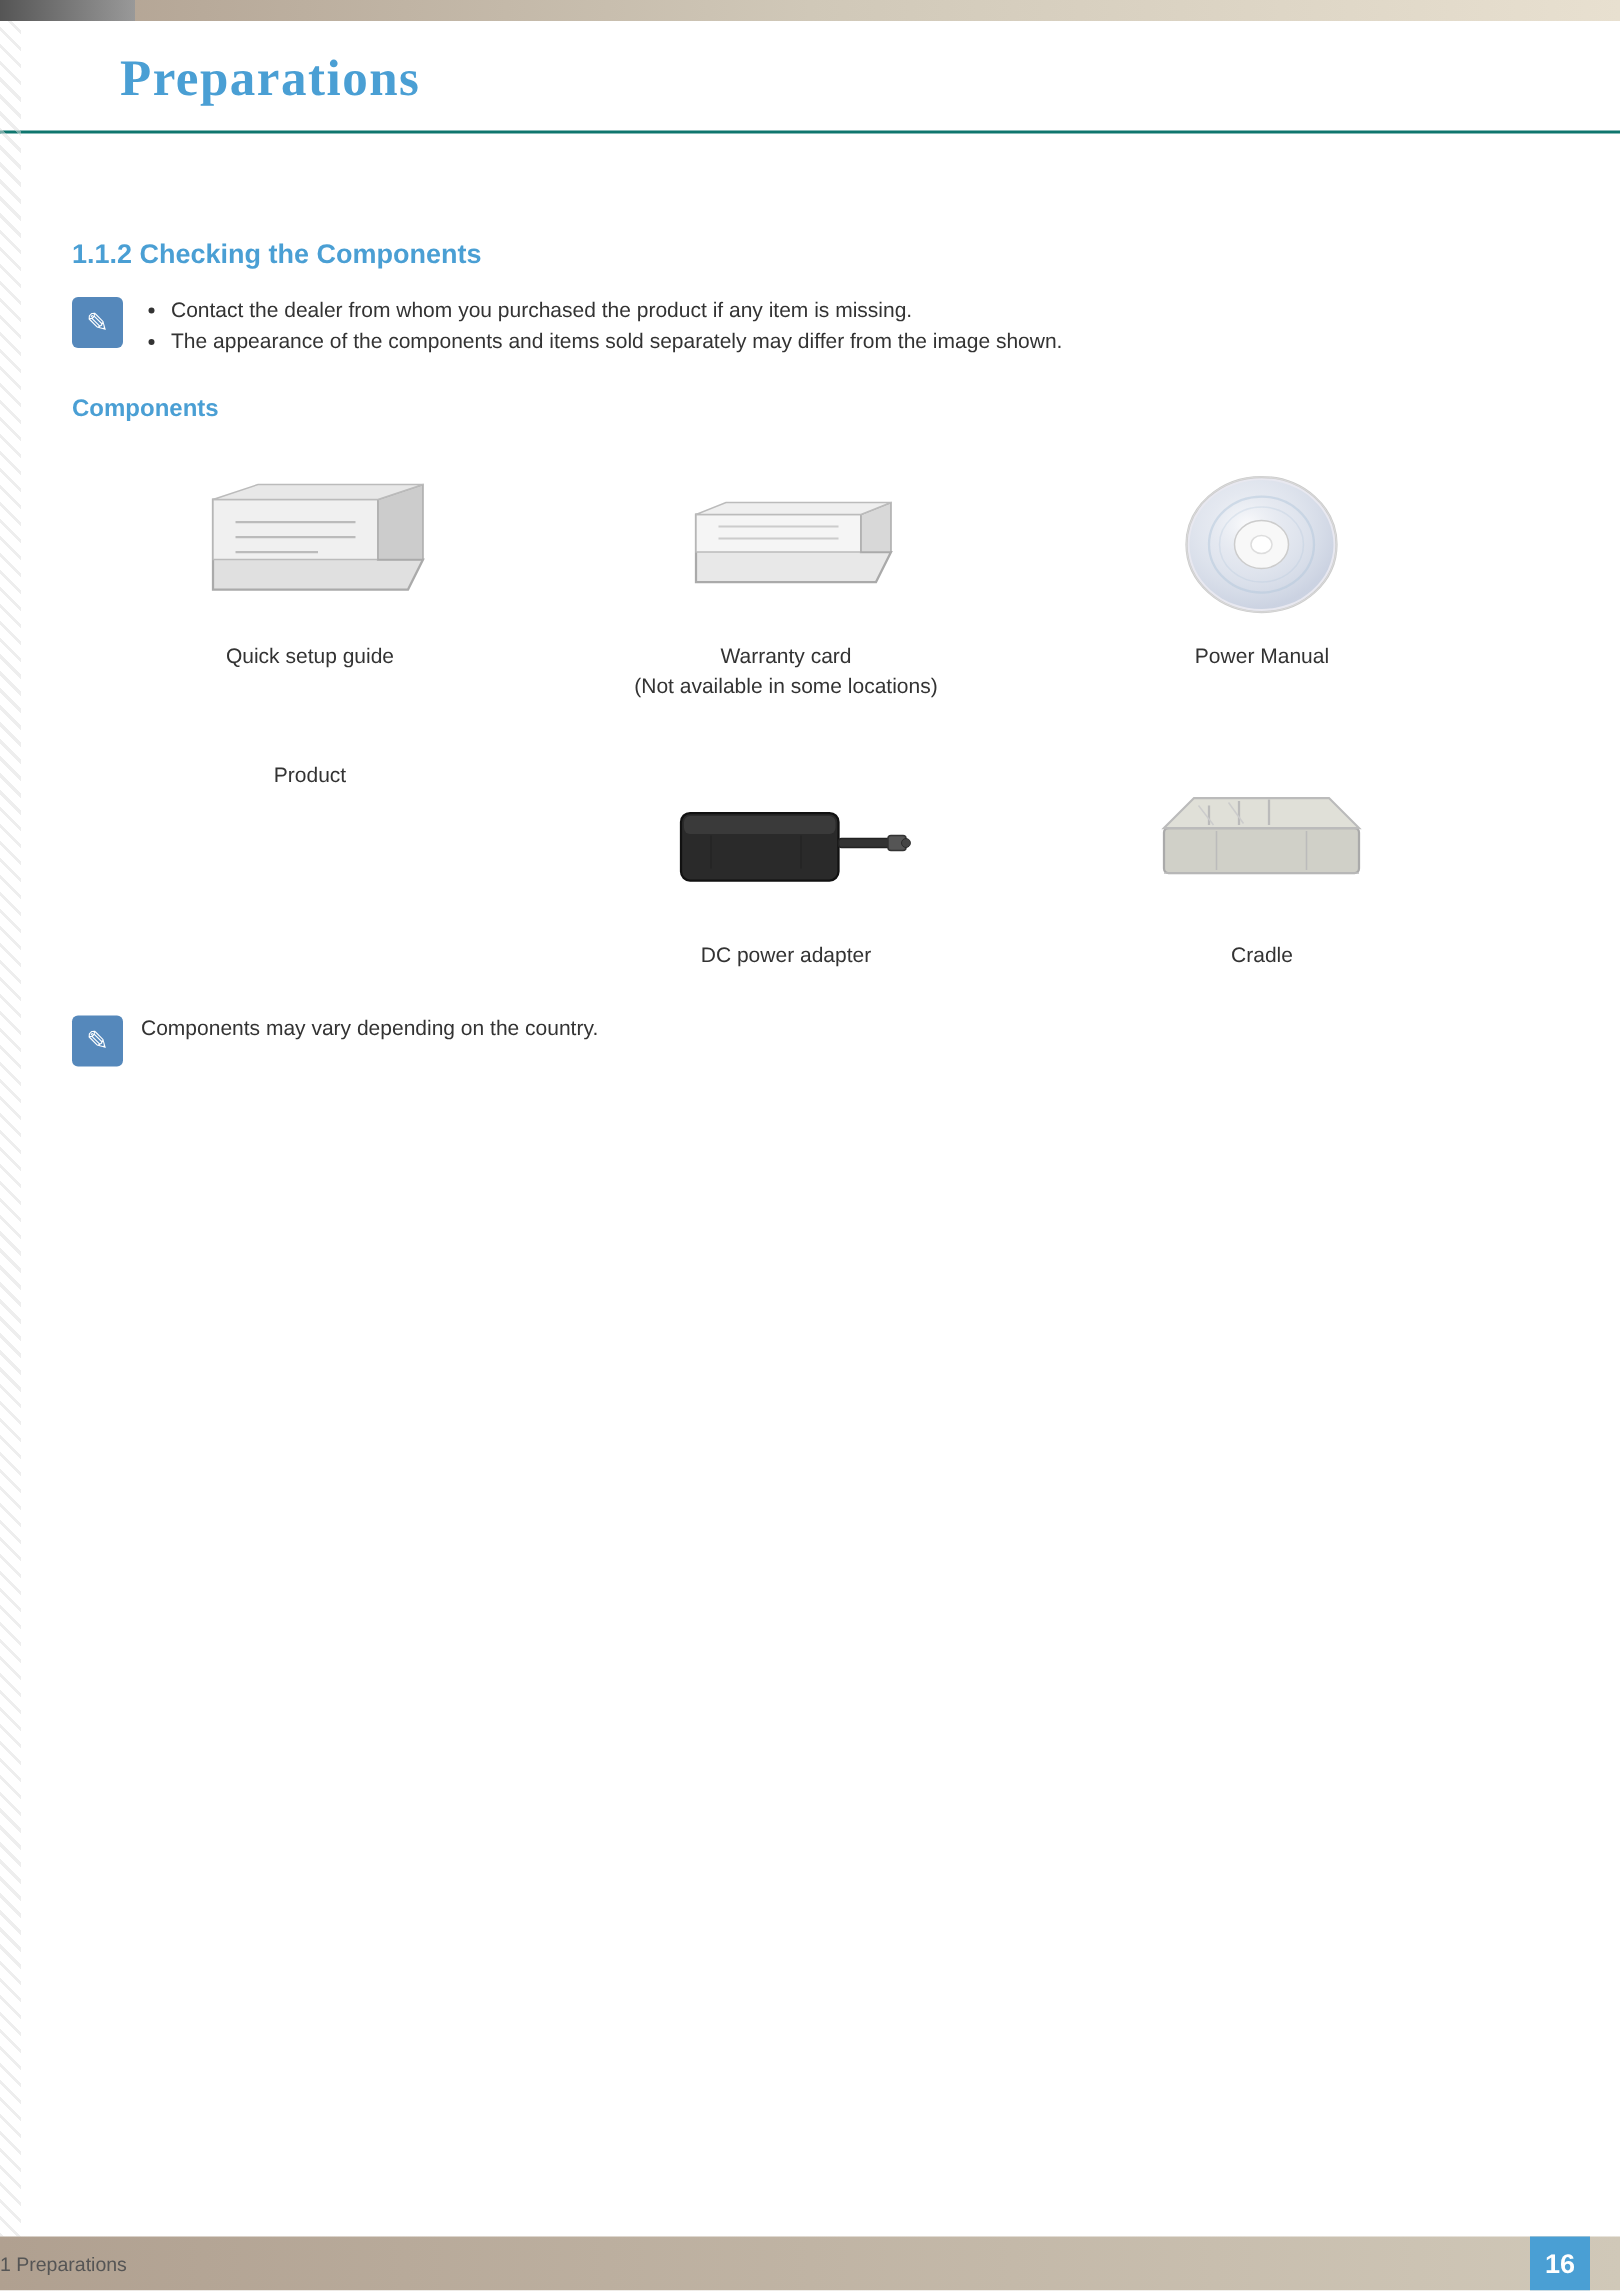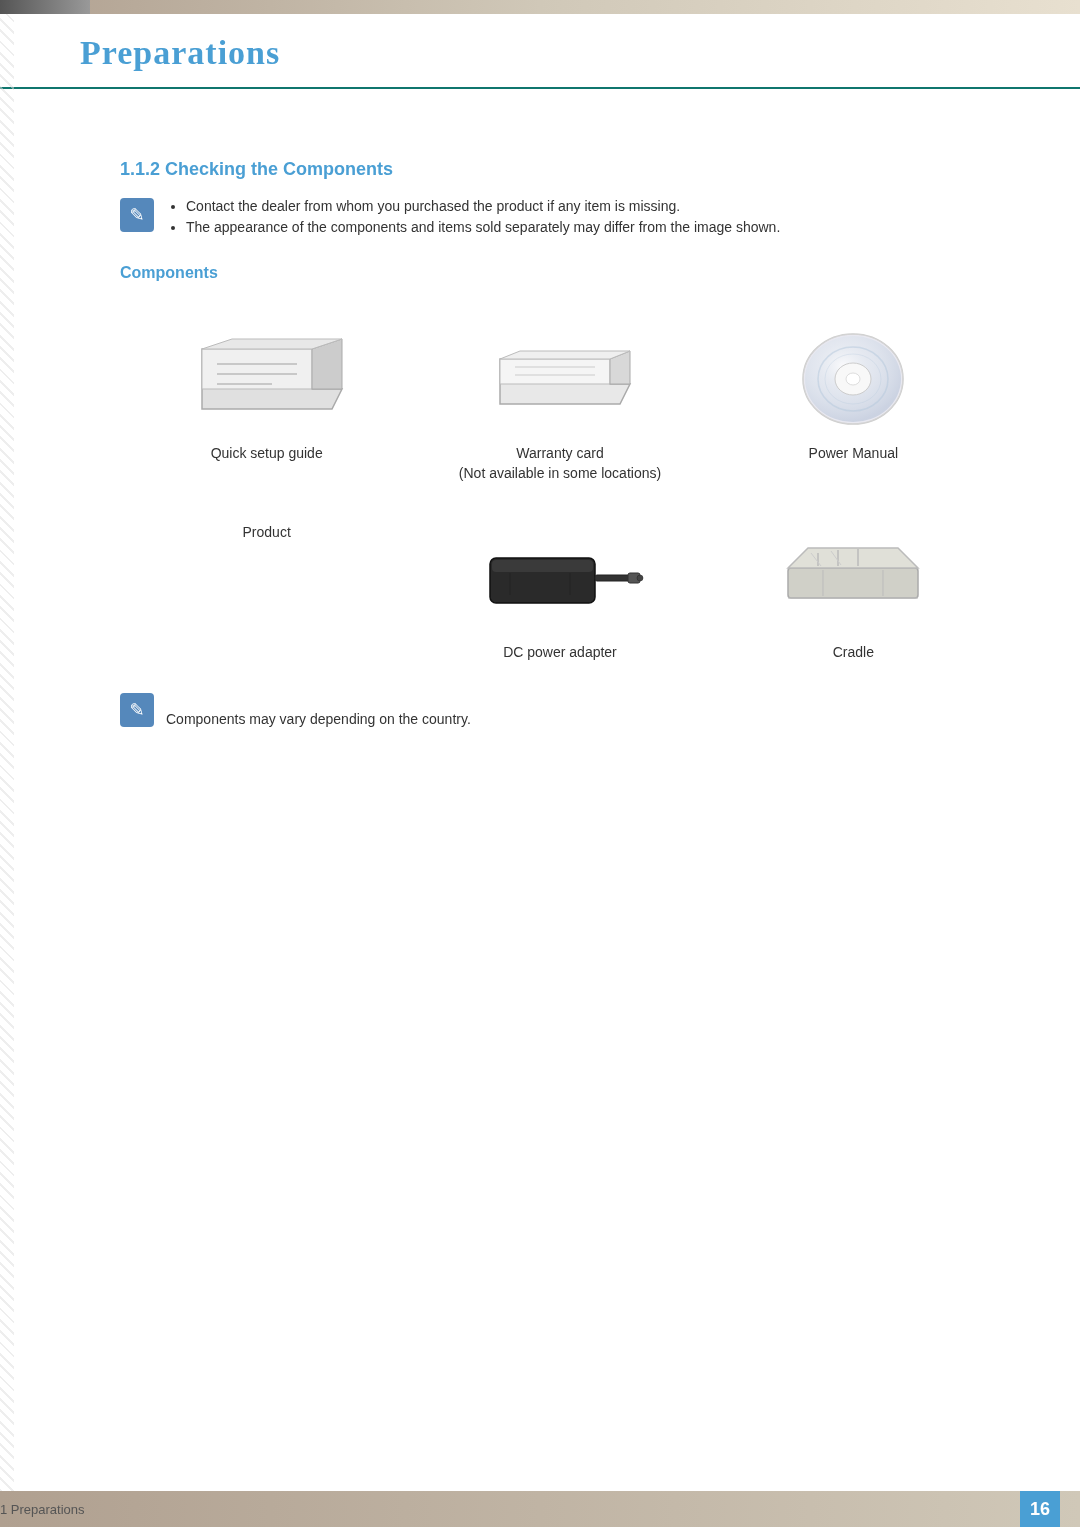--- a/index.html
+++ b/index.html
@@ -38,21 +38,21 @@
     .page-title {
       font-size: 34px;
       font-weight: bold;
       color: #4a9fd4;
       letter-spacing: 1px;
       font-family: 'Palatino Linotype', Georgia, serif;
     }
 
     
     .content {
-      padding: 20px 80px 80px 120px;
+      padding: 20px 80px 80px 48px;
     }
 
     
     .section-heading {
       color: #4a9fd4;
       font-size: 18px;
       font-weight: bold;
       margin-top: 40px;
       margin-bottom: 18px;
     }
@@ -93,21 +93,21 @@
       font-size: 14px;
       color: #333;
     }
 
     
     .components-label {
       color: #4a9fd4;
       font-size: 16px;
       font-weight: bold;
       margin-top: 24px;
-      margin-bottom: 32px;
+      margin-bottom: 16px;
     }
 
     
     .components-grid {
       display: grid;
       grid-template-columns: repeat(3, 1fr);
       gap: 20px 0;
       margin-bottom: 20px;
     }
     .component-item {
@@ -132,21 +132,21 @@
     }
 
     
     svg {
       overflow: visible;
     }
 
     
     .bottom-note {
       display: flex;
-      align-items: flex-end;
+      align-items: flex-start;
       gap: 12px;
       margin-top: 10px;
     }
     .bottom-note-icon {
       flex-shrink: 0;
       width: 34px;
       height: 34px;
       background: #5588bb;
       border-radius: 4px;
       display: flex;

